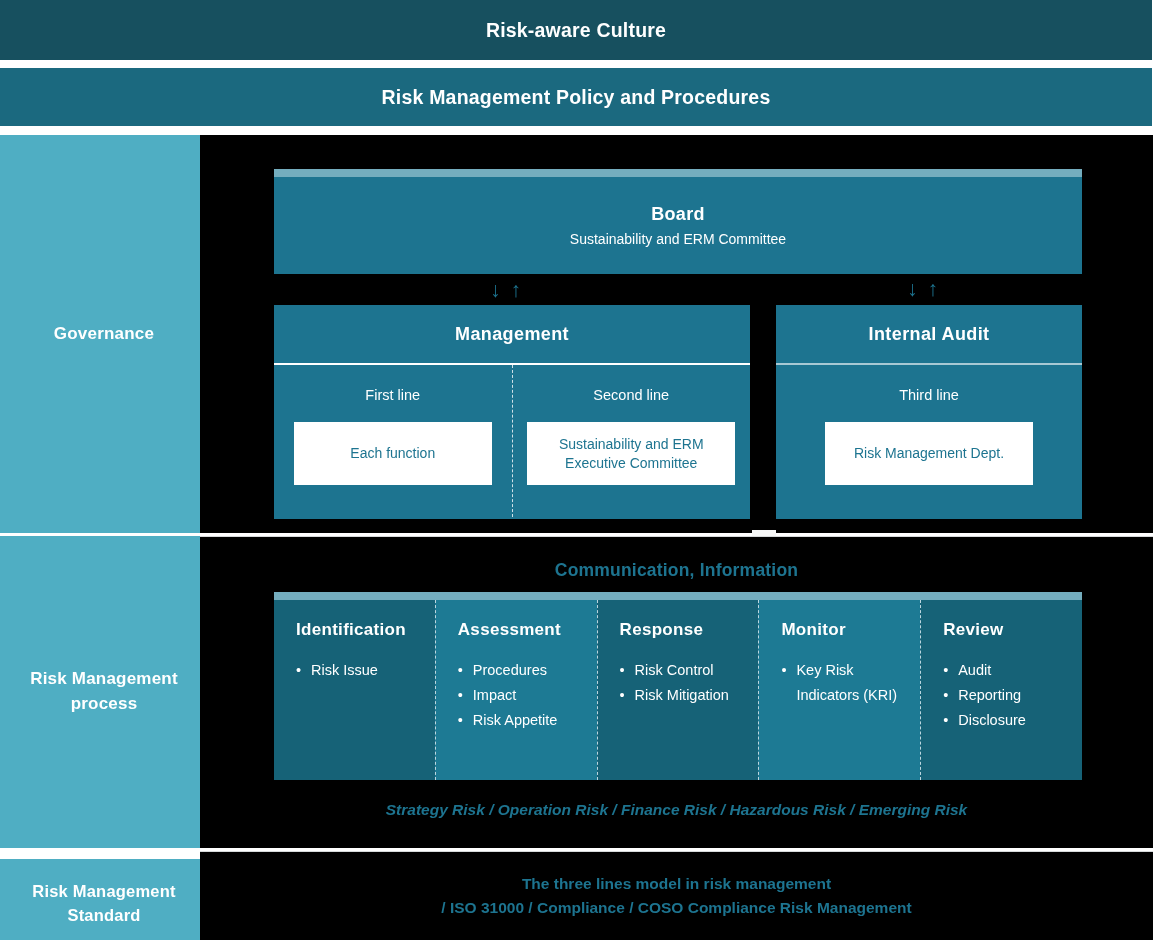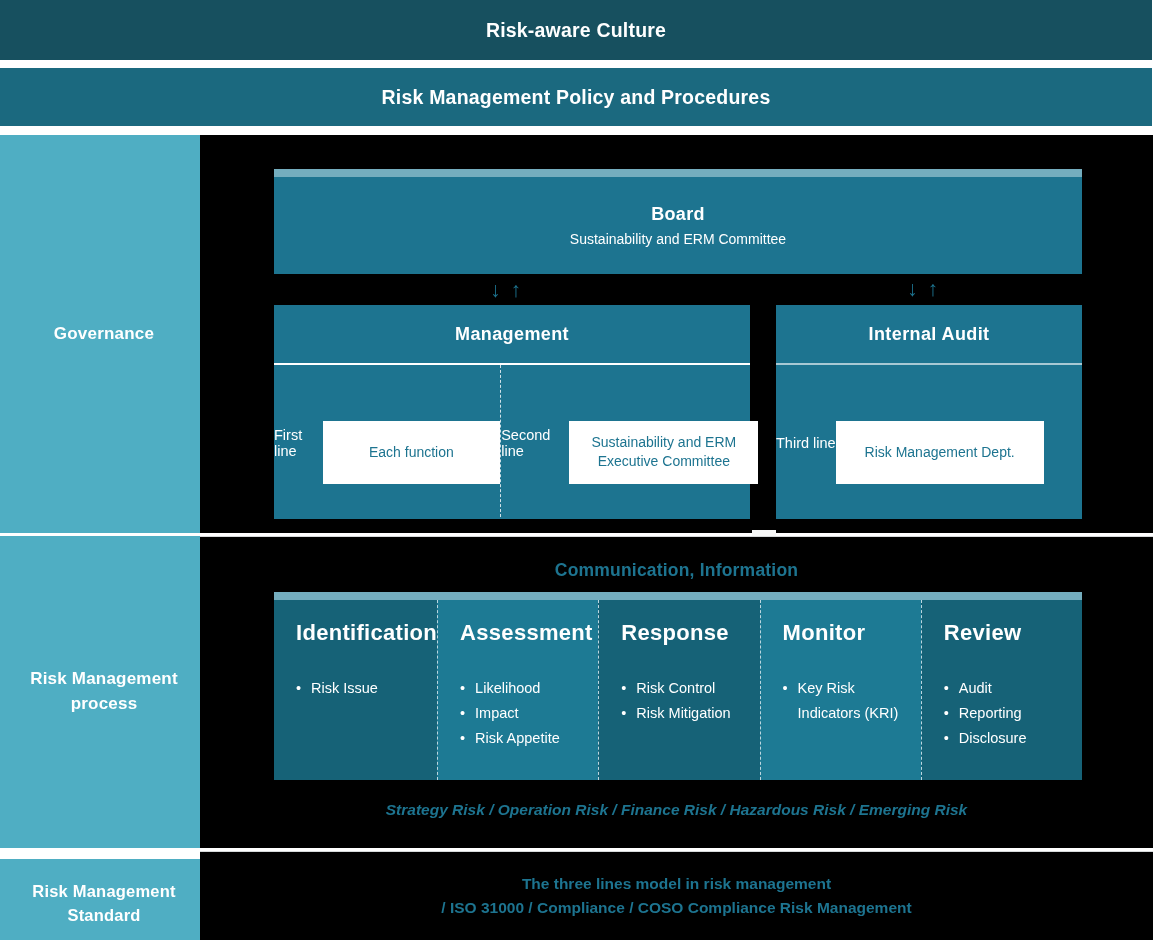--- a/index.html
+++ b/index.html
@@ -144,21 +144,21 @@
     font-weight: 700;
     letter-spacing: 0.4px;
     border-bottom: 2px solid #ffffff;
   }
   #audit-box .box-header { border-bottom: 2px solid #a8c9d4; }
 
   .lines-wrap { display: flex; height: 152px; }
   .line-col {
     flex: 1 1 0;
     display: flex;
-    flex-direction: row;
+    flex-direction: column;
     align-items: center;
     padding-top: 22px;
   }
   #mgmt-box .line-col + .line-col { border-left: 1px dashed #cfe1e8; }
   .line-label {
     color: #ffffff;
     font-size: 14.5px;
     margin-bottom: 19px;
   }
   .white-card {
@@ -212,24 +212,24 @@
   }
   .proc-col {
     flex: 1 1 0;
     padding: 20px 0 0 22px;
     color: #ffffff;
   }
   .proc-col.dark  { background: #166277; }
   .proc-col.light { background: #1d7a94; }
   .proc-col + .proc-col { border-left: 1px dashed #bcd6df; }
   .proc-title {
-    font-size: 22px;
+    font-size: 17px;
     font-weight: 700;
     letter-spacing: 0.3px;
-    margin-bottom: 30px;
+    margin-bottom: 18px;
   }
   .proc-list { list-style: none; }
   .proc-list li {
     font-size: 14.5px;
     line-height: 1.72;
     position: relative;
     padding-left: 15px;
   }
   .proc-list li::before {
     content: "\2022";
@@ -342,21 +342,21 @@
         <div class="proc-col dark">
           <div class="proc-title">Identification</div>
           <ul class="proc-list">
             <li>Risk Issue</li>
           </ul>
         </div>
 
         <div class="proc-col light">
           <div class="proc-title">Assessment</div>
           <ul class="proc-list">
-            <li>Likelihood</li>
+            <li>Procedures</li>
             <li>Impact</li>
             <li>Risk Appetite</li>
           </ul>
         </div>
 
         <div class="proc-col dark">
           <div class="proc-title">Response</div>
           <ul class="proc-list">
             <li>Risk Control</li>
             <li>Risk Mitigation</li>

